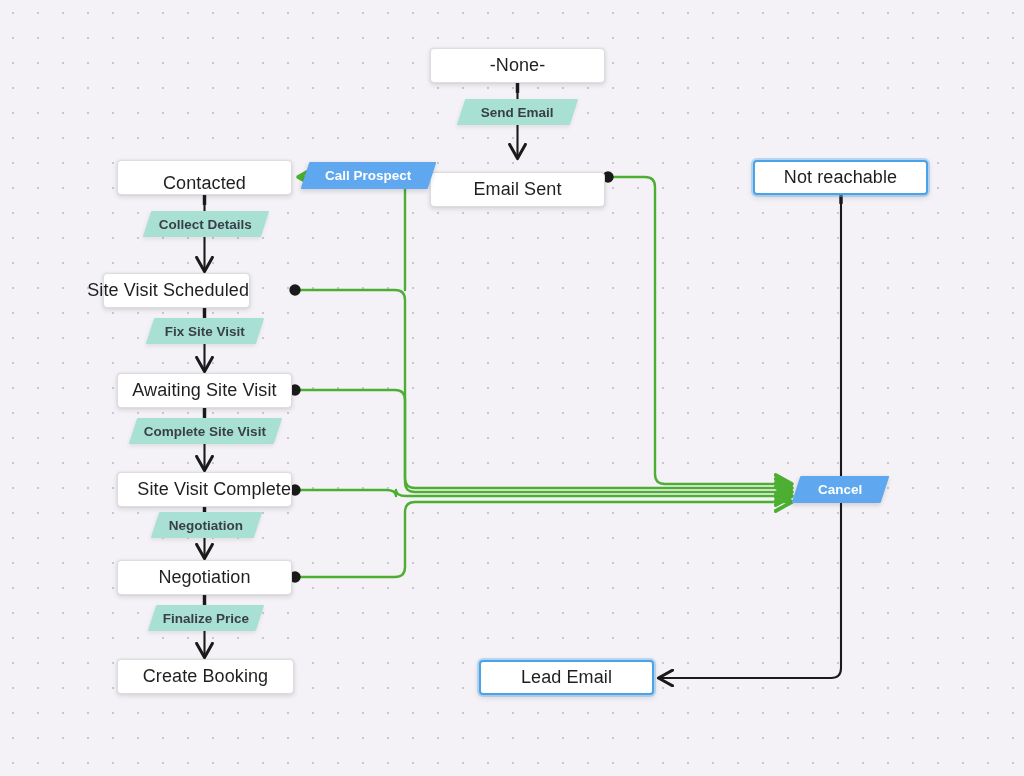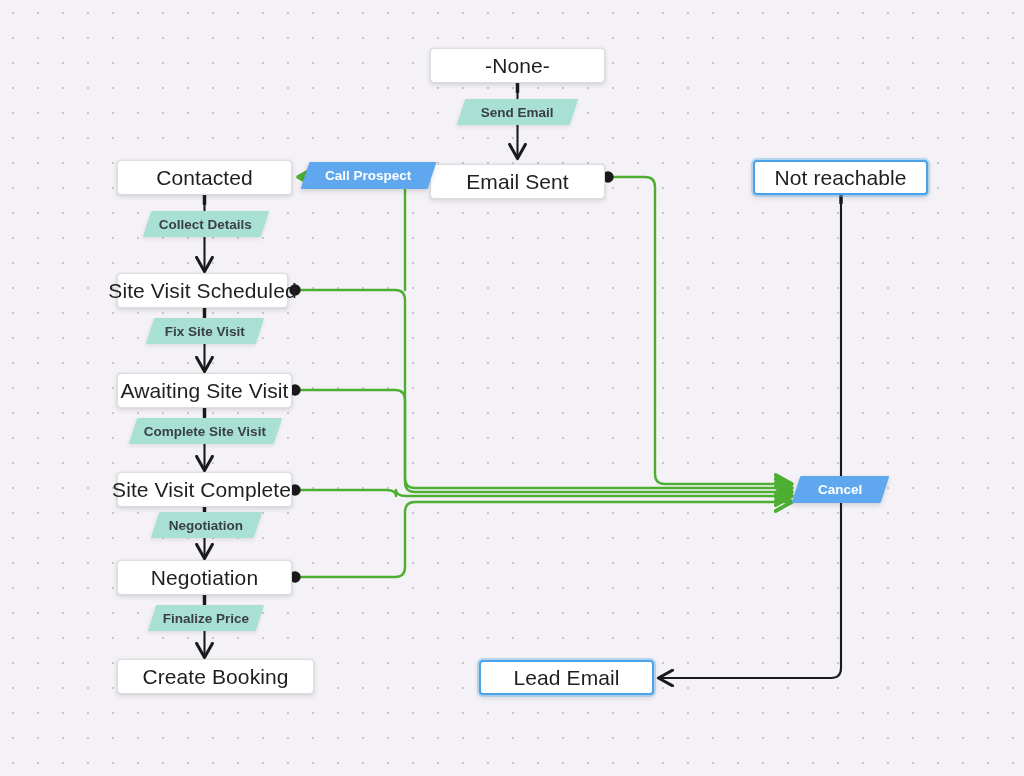--- a/index.html
+++ b/index.html
@@ -40,21 +40,21 @@
   .node {
     position: absolute;
     box-sizing: border-box;
     background: #ffffff;
     border: 1px solid #dddddd;
     border-radius: 4px;
     display: flex;
     align-items: center;
     justify-content: center;
     color: #1f1f1f;
-    font-size: 21px;
+    font-size: 18px;
     letter-spacing: 0.1px;
     box-shadow: 0 2px 5px rgba(40, 36, 55, 0.14), 0 0 2px rgba(40, 36, 55, 0.10);
     white-space: nowrap;
   }
   .node.selected {
     border: 2px solid #4aa3e8;
     box-shadow: 0 0 0 2px rgba(116, 186, 240, 0.45),
                 0 2px 6px rgba(40, 36, 55, 0.18);
   }
 
@@ -142,42 +142,42 @@
       <path d="M 295 577 L 395 577 Q 405 577 405 567 L 405 512 Q 405 502 415 502 L 790 502" marker-start="url(#dot-green)" marker-end="url(#arrow-green)"></path>
 
       <path d="M 405 189 L 405 290"></path>
     </g>
   </svg>
 
   <div id="nodes-layer">
       <div class="node" style="left: 430px; top: 48px; width: 175px; height: 35px;">
         <span>-None-</span>
       </div>
-      <div class="node" style="left: 117px; top: 160px; width: 175px; height: 35px;">
+      <div class="node" style="left: 117px; top: 160px; width: 175px; height: 35px; align-items: flex-end;">
         <span>Contacted</span>
       </div>
-      <div class="node" style="left: 430px; top: 164px; width: 175px; height: 35px;">
+      <div class="node" style="left: 430px; top: 172px; width: 175px; height: 35px;">
         <span>Email Sent</span>
       </div>
       <div class="node selected" style="left: 753px; top: 160px; width: 175px; height: 35px;">
         <span>Not reachable</span>
       </div>
-      <div class="node" style="left: 117px; top: 273px; width: 171px; height: 35px;">
+      <div class="node" style="left: 103px; top: 273px; width: 147px; height: 35px; justify-content: flex-end;">
         <span>Site Visit Scheduled</span>
       </div>
       <div class="node" style="left: 117px; top: 373px; width: 175px; height: 35px; text-align: right;">
         <span>Awaiting Site Visit</span>
       </div>
       <div class="node" style="left: 117px; top: 472px; width: 175px; height: 35px; justify-content: flex-end;">
         <span>Site Visit Complete</span>
       </div>
       <div class="node" style="left: 117px; top: 560px; width: 175px; height: 35px;">
         <span>Negotiation</span>
       </div>
-      <div class="node" style="left: 117px; top: 659px; width: 197px; height: 35px;">
+      <div class="node" style="left: 117px; top: 659px; width: 177px; height: 35px;">
         <span>Create Booking</span>
       </div>
       <div class="node selected" style="left: 479px; top: 660px; width: 175px; height: 35px;">
         <span>Lead Email</span>
       </div>
     </div>
 
   <div id="labels-layer">
       <div class="translabel teal" style="left: 461px; top: 99px; width: 113px; height: 26px;">
         <span>Send Email</span>

